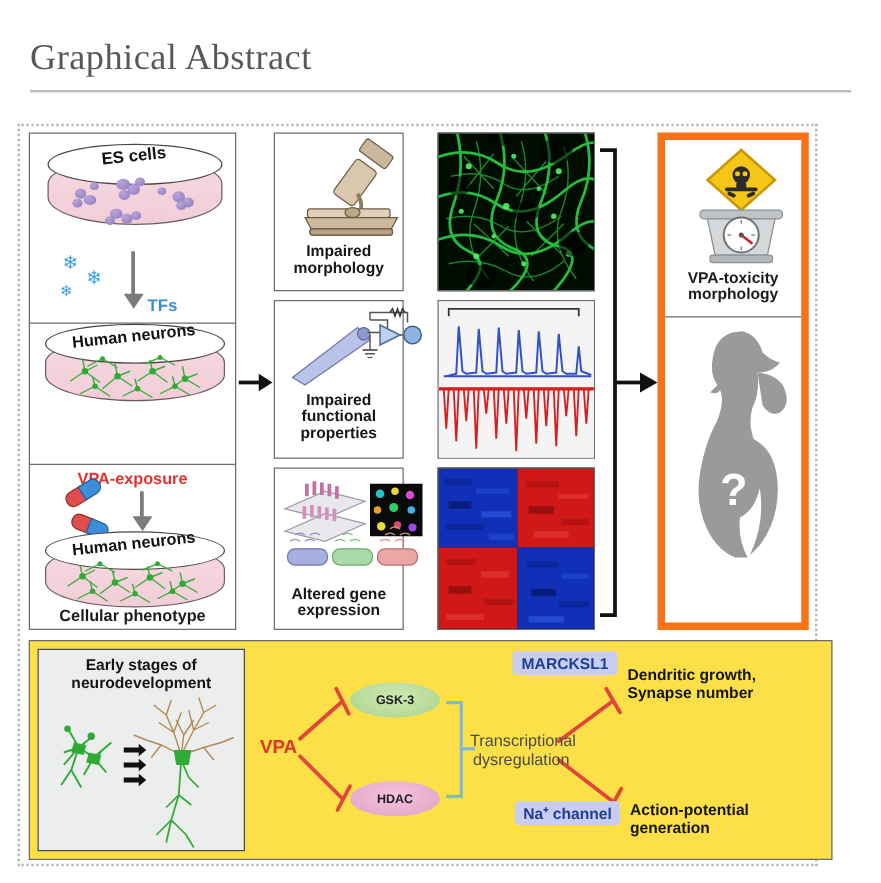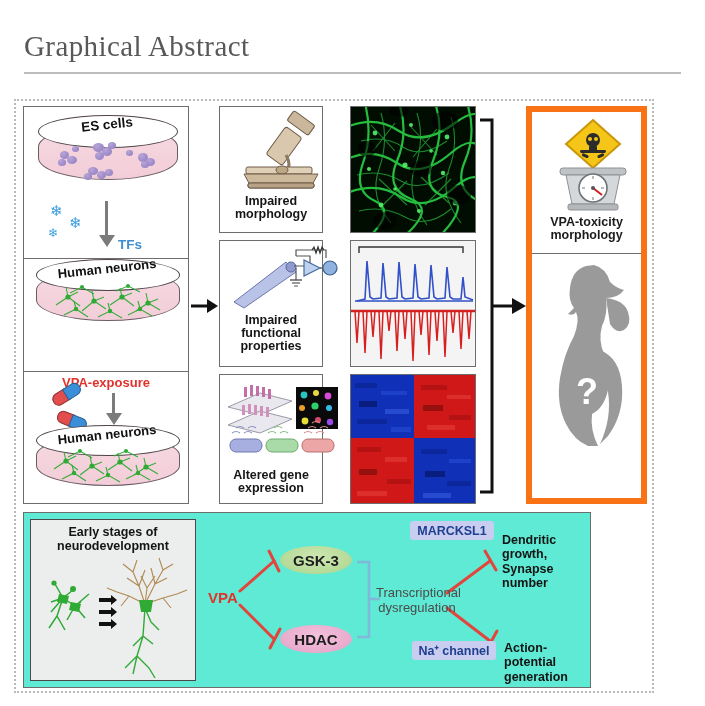--- a/index.html
+++ b/index.html
@@ -72,25 +72,25 @@
   .img-box{position:absolute;left:0;width:126px;box-sizing:border-box;border:1px solid #6d6d6d;overflow:hidden;}
   #img1{top:0;height:127px;background:#021003;}
   #img2{top:134px;height:127px;background:#f3f3f3;}
   #img3{top:268px;height:130px;background:#101010;}
 
   
   #col-right{position:absolute;left:503px;top:0;width:121px;height:398px;border:6px solid #f97316;box-sizing:border-box;}
   #right-div{position:absolute;left:0;top:141px;width:100%;height:1px;background:#6d6d6d;}
 
   
-  #bottom-area{position:absolute;left:7px;top:411px;width:568px;height:176px;border:1px solid #6d6d6d;box-sizing:border-box;background:#5eead4;}
+  #bottom-area{position:absolute;left:7px;top:411px;width:643px;height:176px;border:1px solid #6d6d6d;box-sizing:border-box;background:#fde047;}
   #neuro-box{position:absolute;left:6px;top:6px;width:166px;height:162px;border:1px solid #4a4a4a;background:#eceded;box-sizing:border-box;}
   #neuro-cap{position:absolute;left:0;top:5px;width:100%;text-align:center;font-weight:bold;font-size:12.5px;color:#141414;line-height:1.12;}
 
-  .oval{position:absolute;display:flex;align-items:center;justify-content:center;border-radius:50%;font-weight:bold;font-size:15px;color:#1d1d1d;}
+  .oval{position:absolute;display:flex;align-items:center;justify-content:center;border-radius:50%;font-weight:bold;font-size:10px;color:#1d1d1d;}
   #gsk3{background:radial-gradient(ellipse at 50% 40%,#cfe8b4,#a9d48a);}
   #hdac{background:radial-gradient(ellipse at 50% 40%,#f3c3dc,#e4a0c6);}
   .gene-chip{position:absolute;display:flex;align-items:center;justify-content:center;font-weight:bold;font-size:12.5px;color:#1f3f8f;background:#c9cdf0;border-radius:3px;}
   #vpa-bottom{position:absolute;font-weight:bold;font-size:15px;color:#e2322c;}
   #transcr{position:absolute;text-align:center;font-size:13px;color:#4b4b4b;line-height:1.15;}
   .outcome{position:absolute;font-weight:bold;font-size:12.5px;color:#141414;line-height:1.15;}
   svg{position:absolute;left:0;top:0;overflow:visible;}
 </style>
 </head>
 <body>
@@ -206,20 +206,21 @@
               <circle cx="110" cy="42" r="2.6"></circle>
             <circle cx="38" cy="48" r="2.2"></circle>
               <circle cx="72" cy="50" r="2.2"></circle>
             <circle cx="102" cy="48" r="2.2"></circle>
               <circle cx="44" cy="26" r="2"></circle>
             <circle cx="90" cy="26" r="2"></circle>
           </g>
         </svg>
       </div>
 
+      <div class="cap" id="cellular-phenotype">Cellular phenotype</div>
     </div>
 
     <svg style="left:168px;top:192px;" width="28" height="16">
       <line x1="0" y1="8" x2="17" y2="8" stroke="#111" stroke-width="3"></line>
       <polygon points="16,1 27,8 16,15" fill="#111"></polygon>
     </svg>
 
     <div id="col-mid">
 
       <div class="mid-box" id="mid1">

